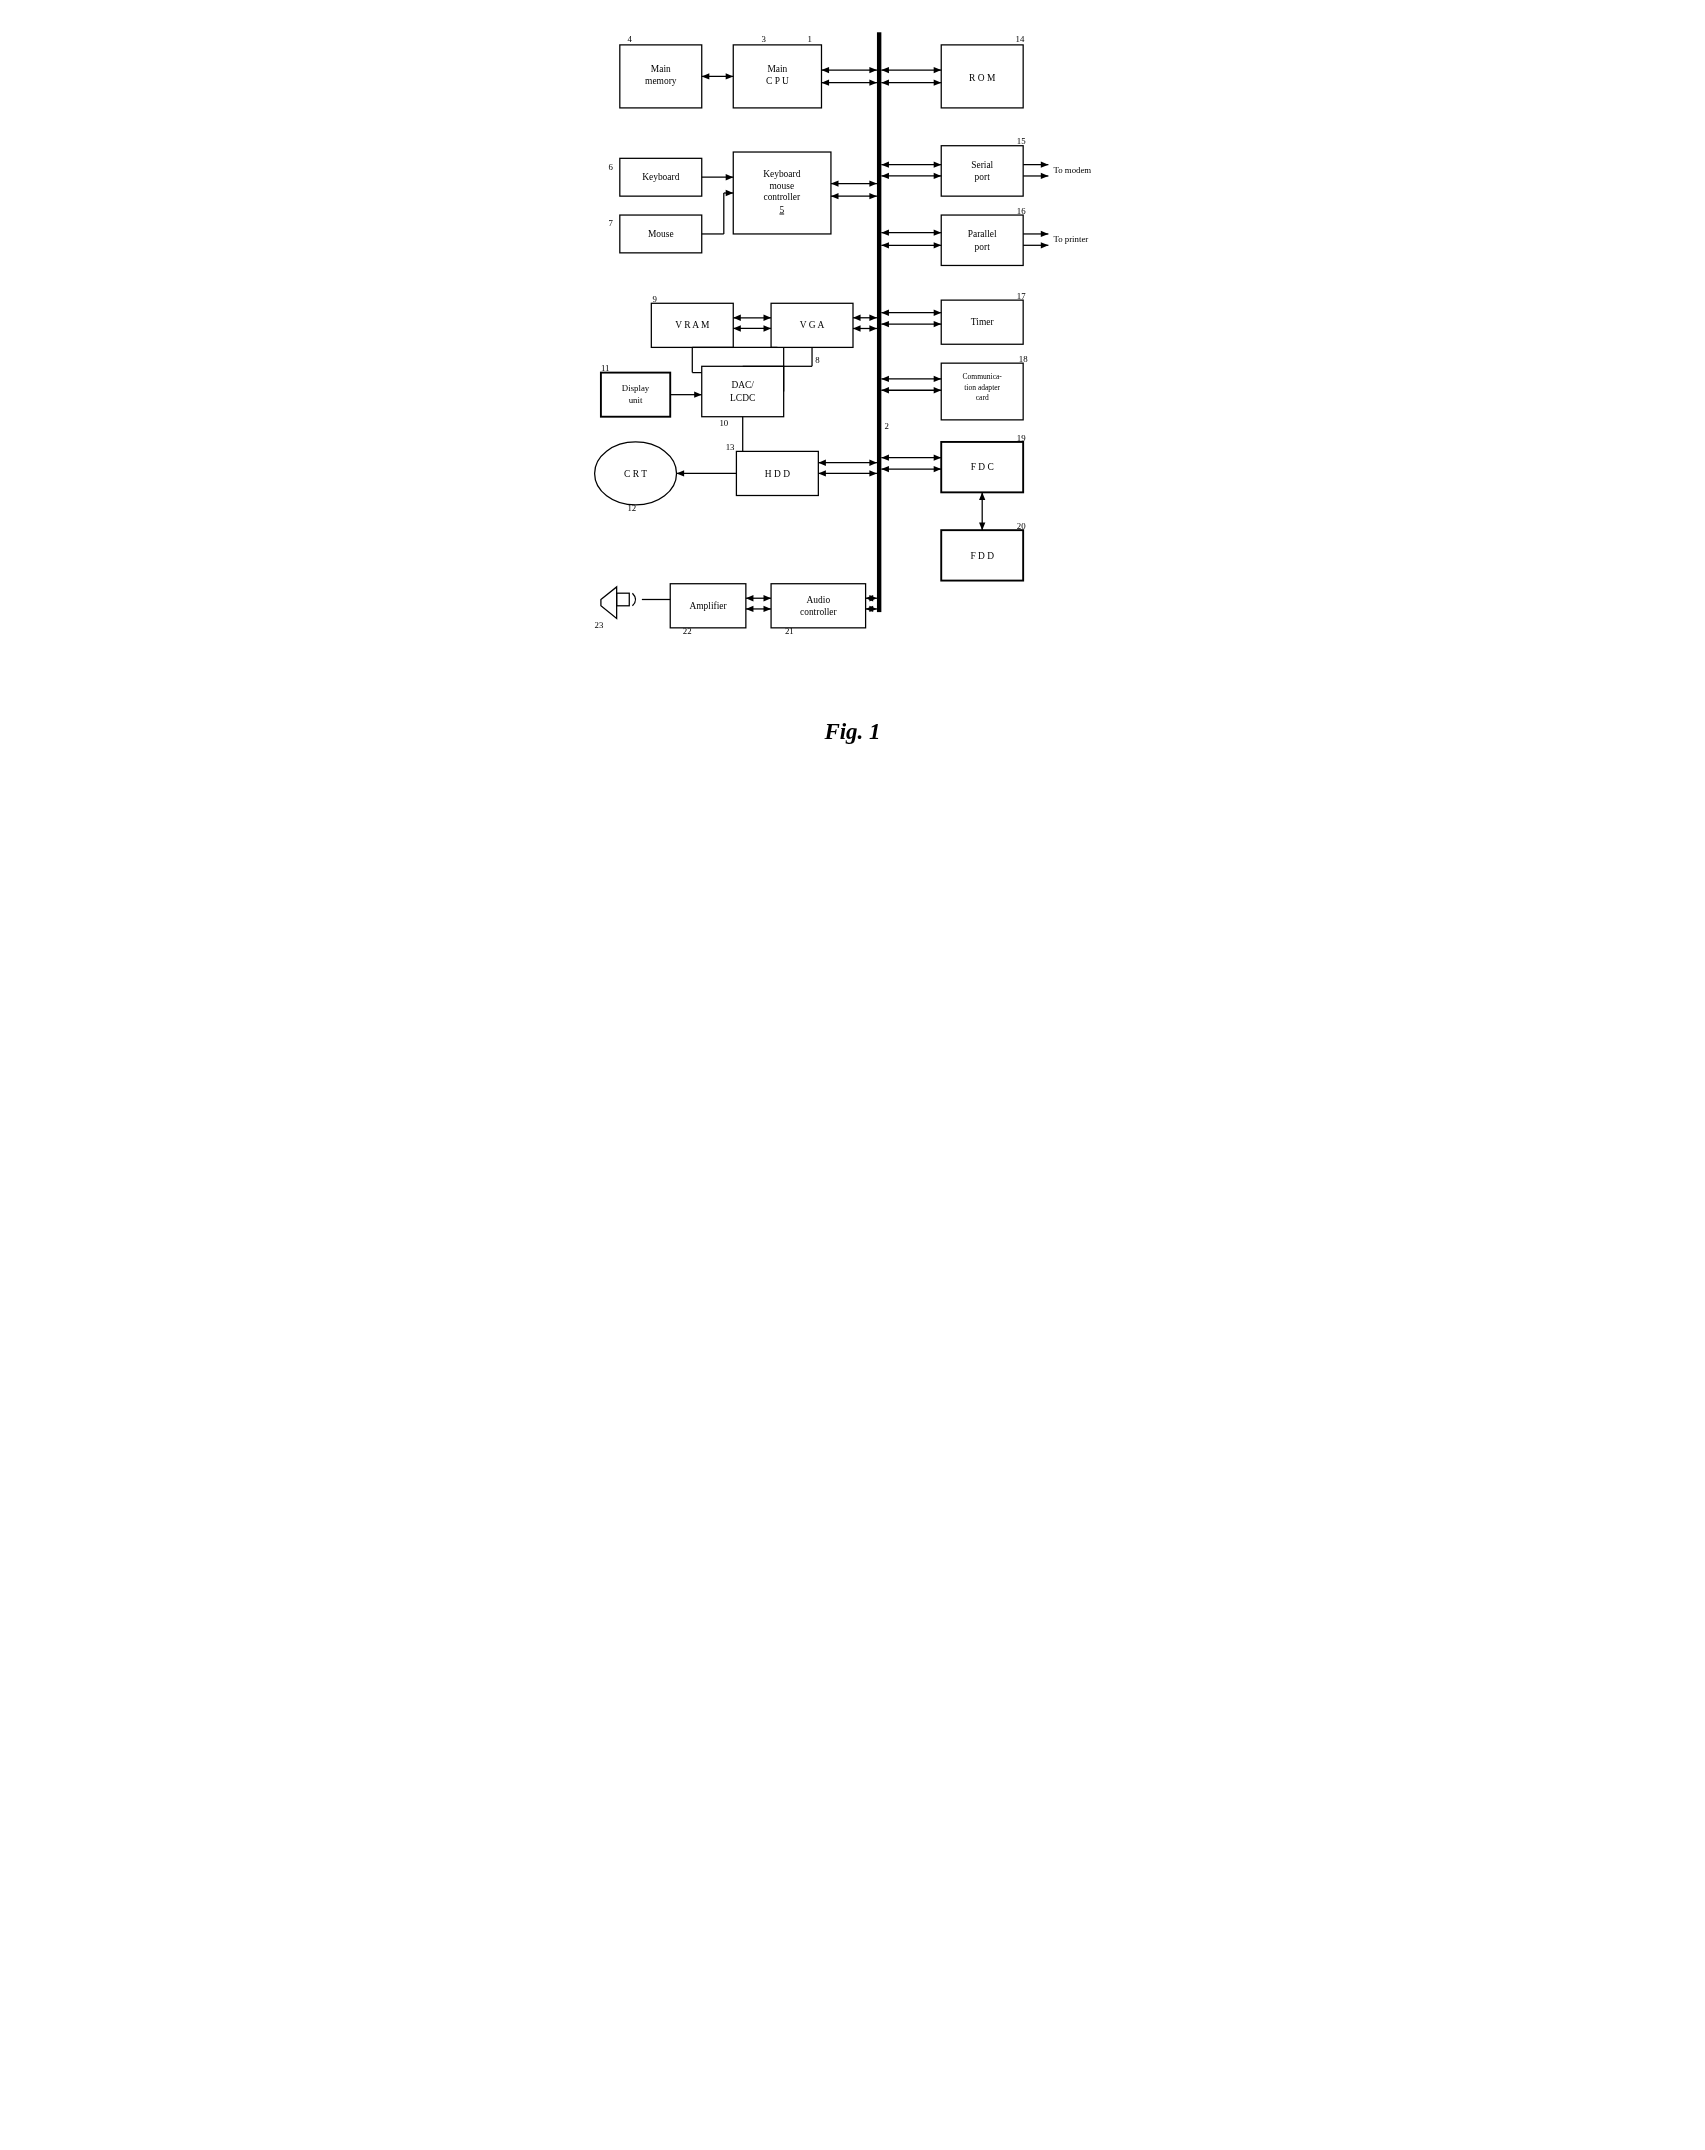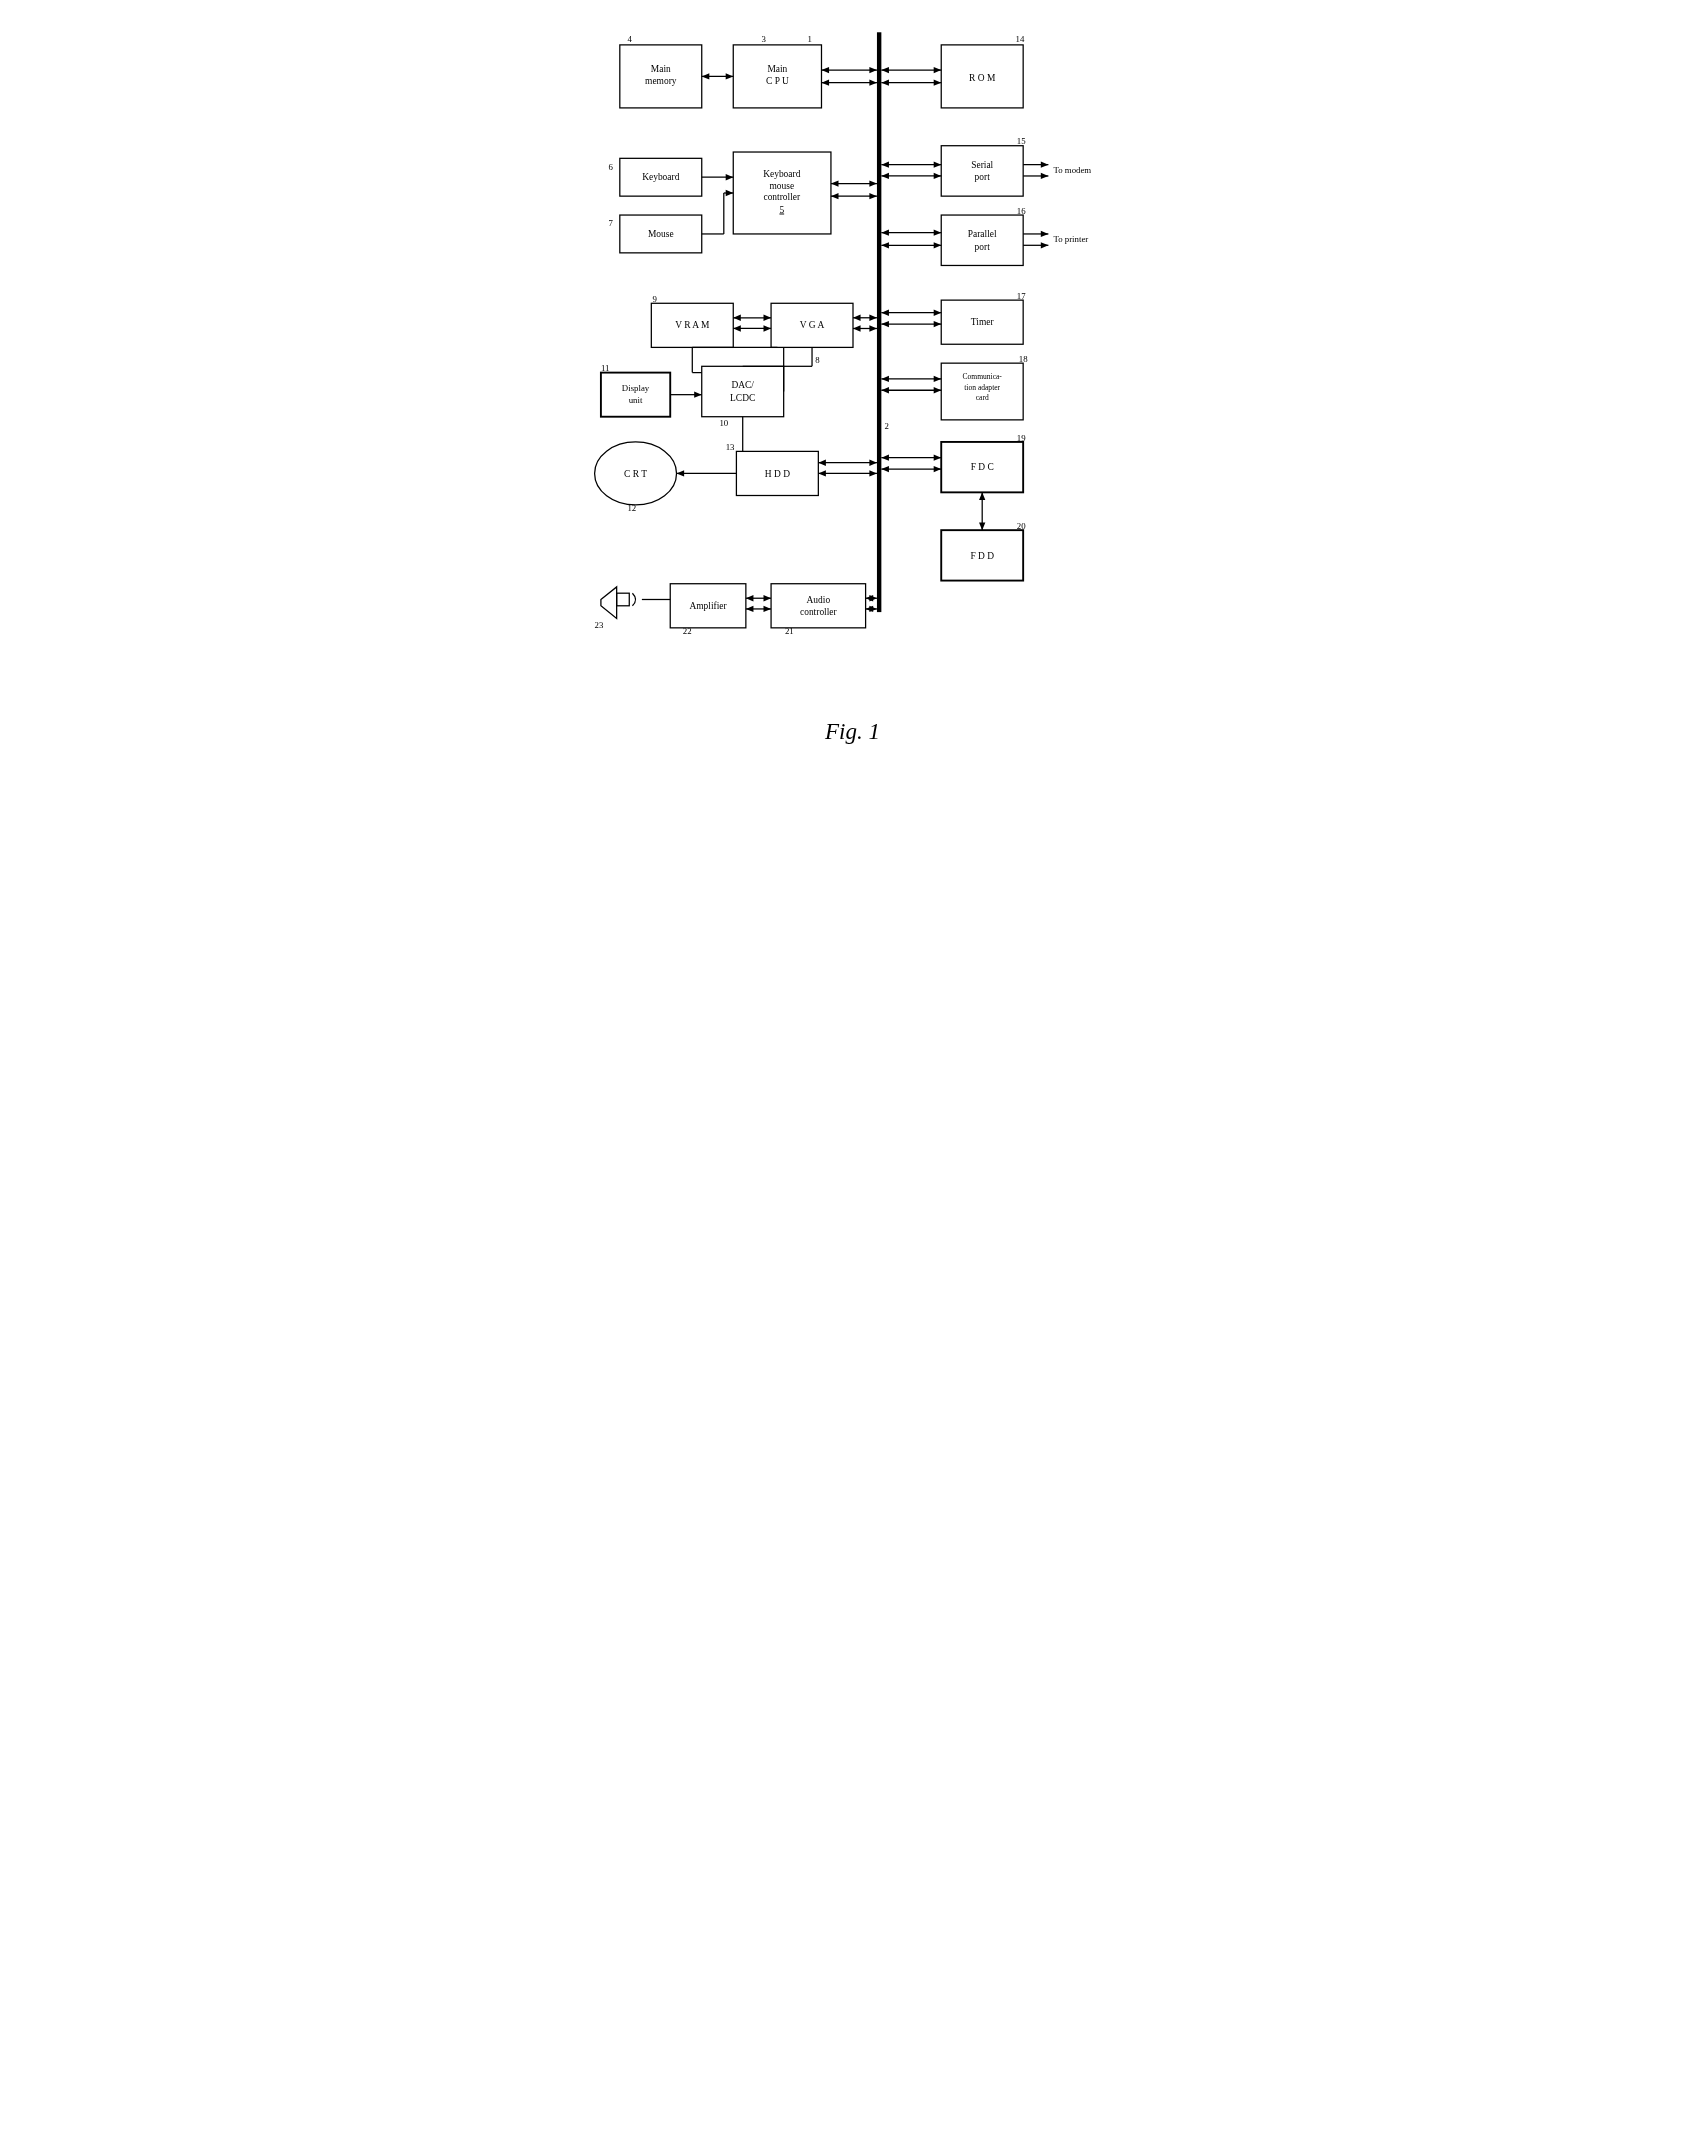--- a/index.html
+++ b/index.html
@@ -15,21 +15,21 @@
       position: relative;
       width: 542px;
       height: 694px;
       margin: 0 auto;
     }
 
     .fig-caption {
       text-align: center;
       font-size: 23px;
       font-style: italic;
-      font-weight: normal;
+      font-weight: bold;
       margin-top: 12.6px;
       font-family: 'Times New Roman', Times, serif;
     }
 
     svg.diagram-svg {
       position: absolute;
       top: 0;
       left: 0;
       width: 100%;
       height: 100%;

